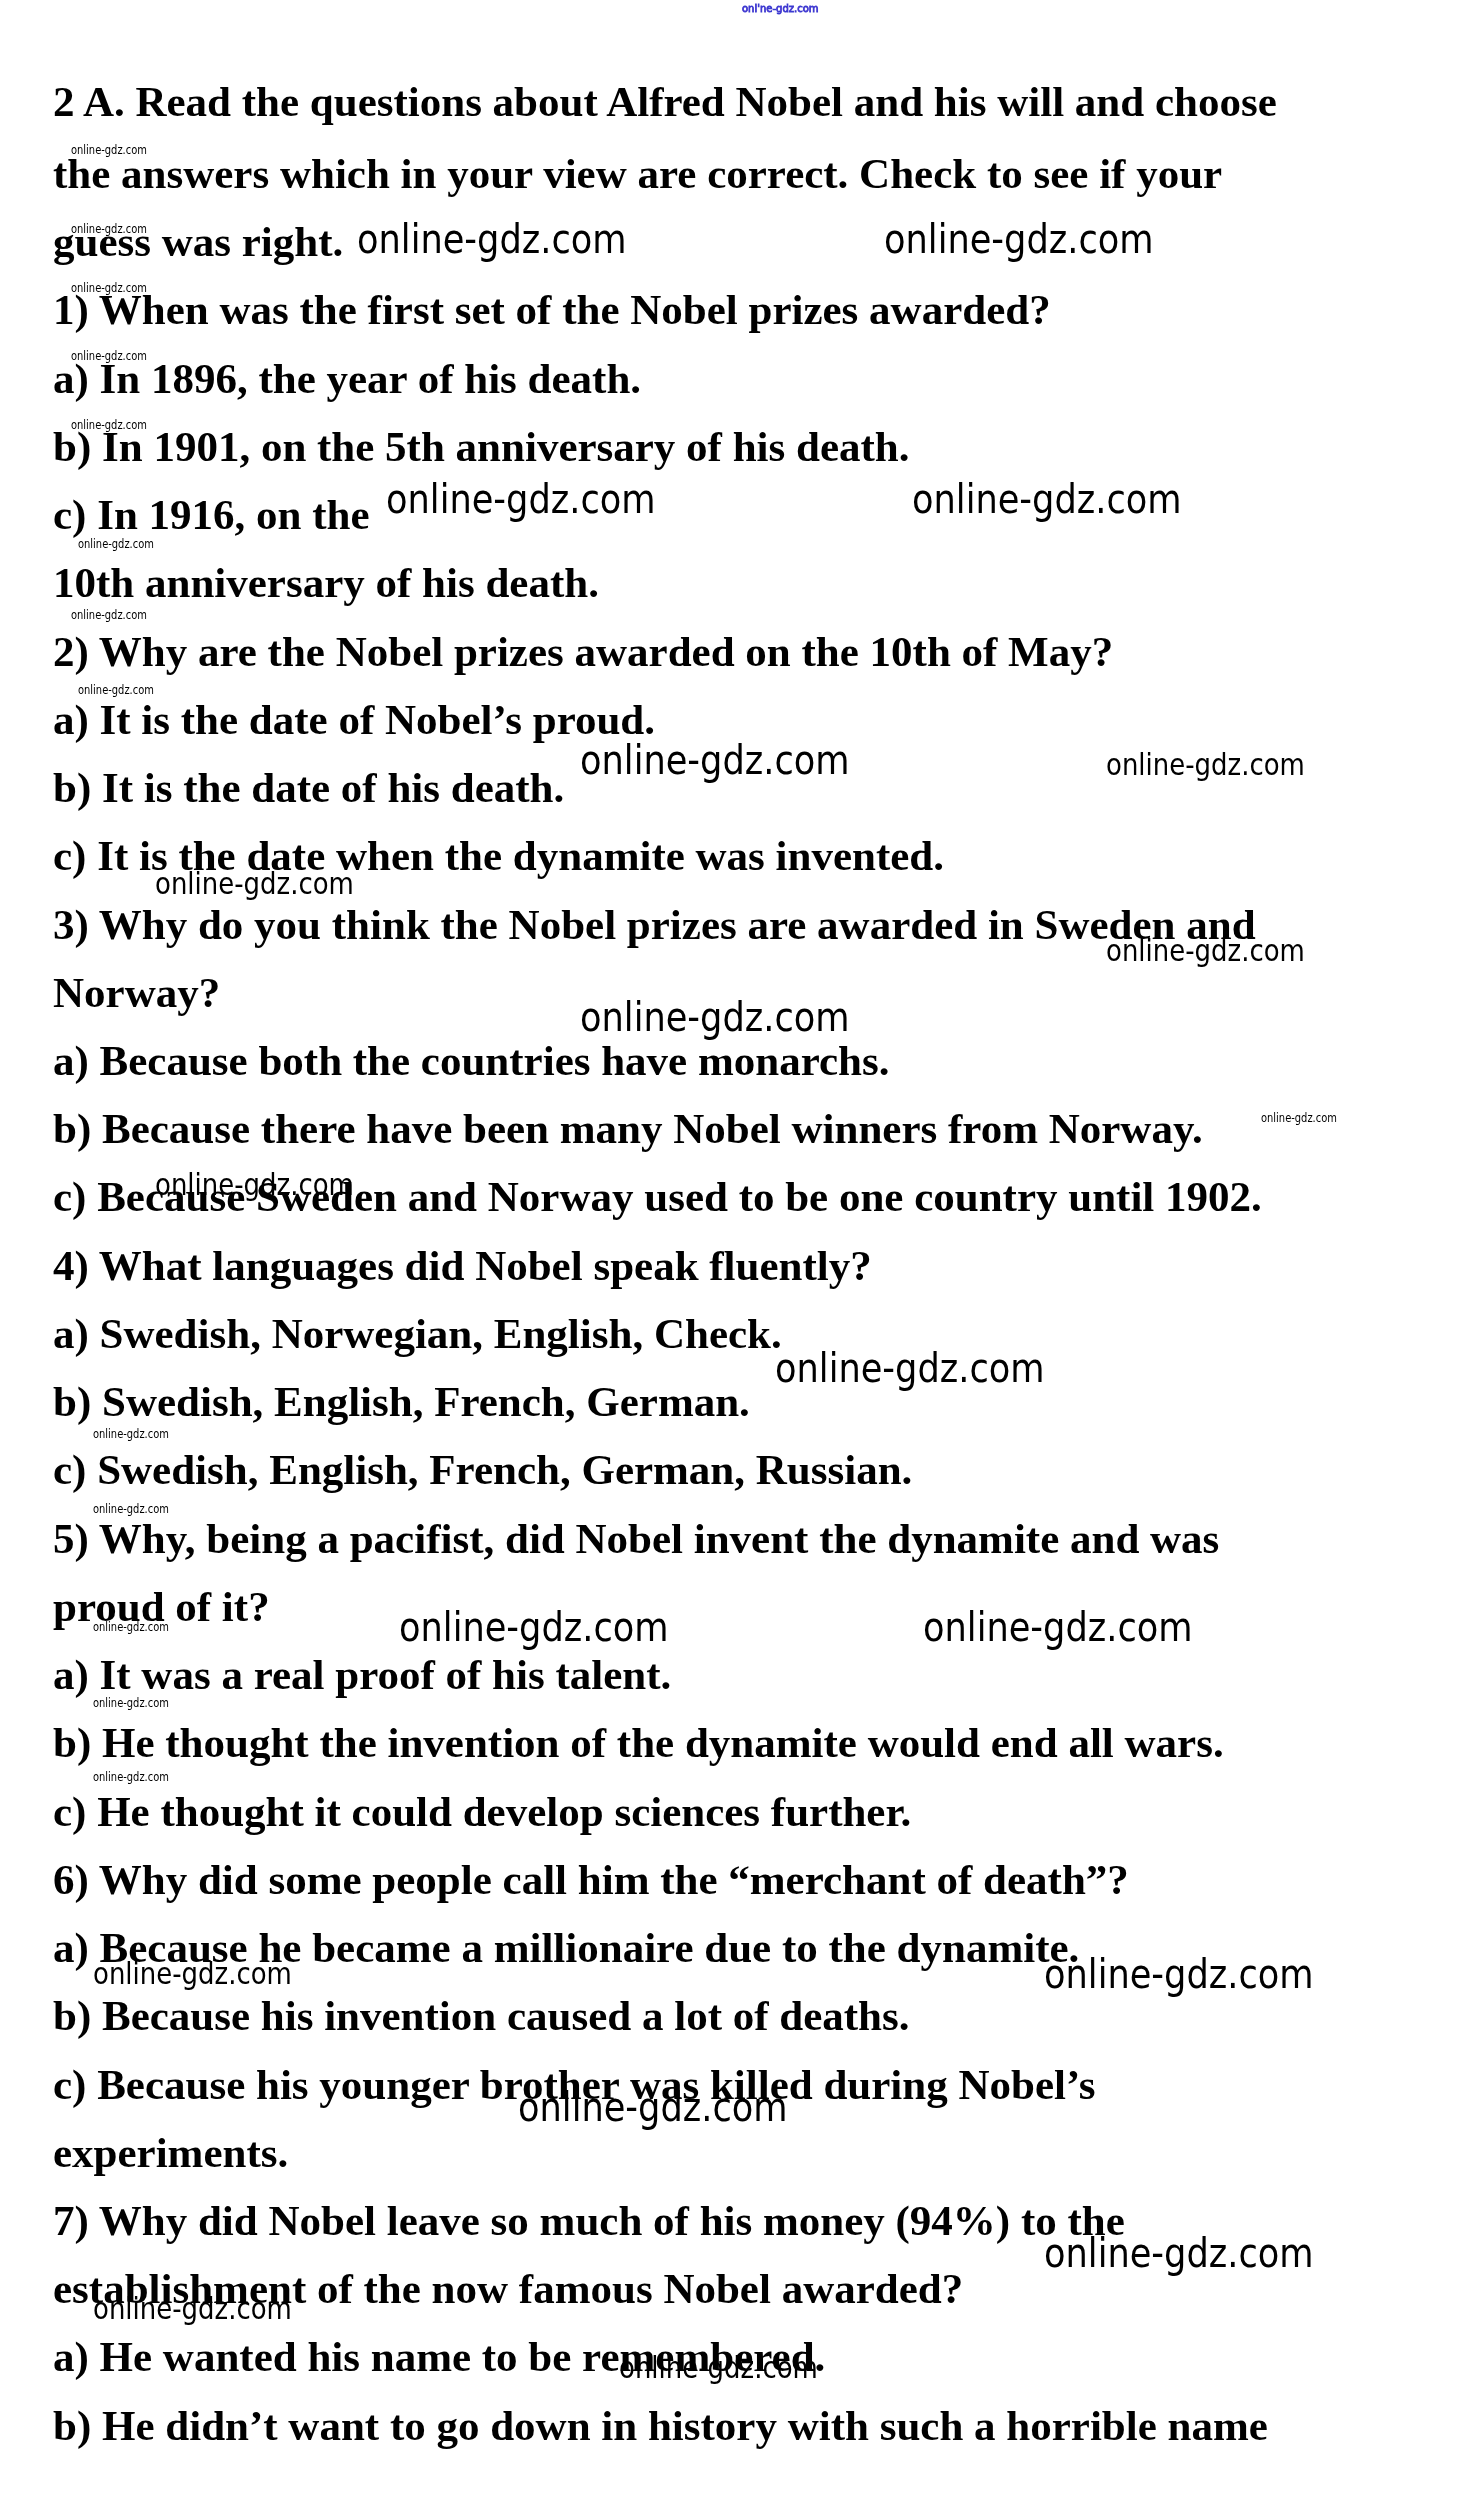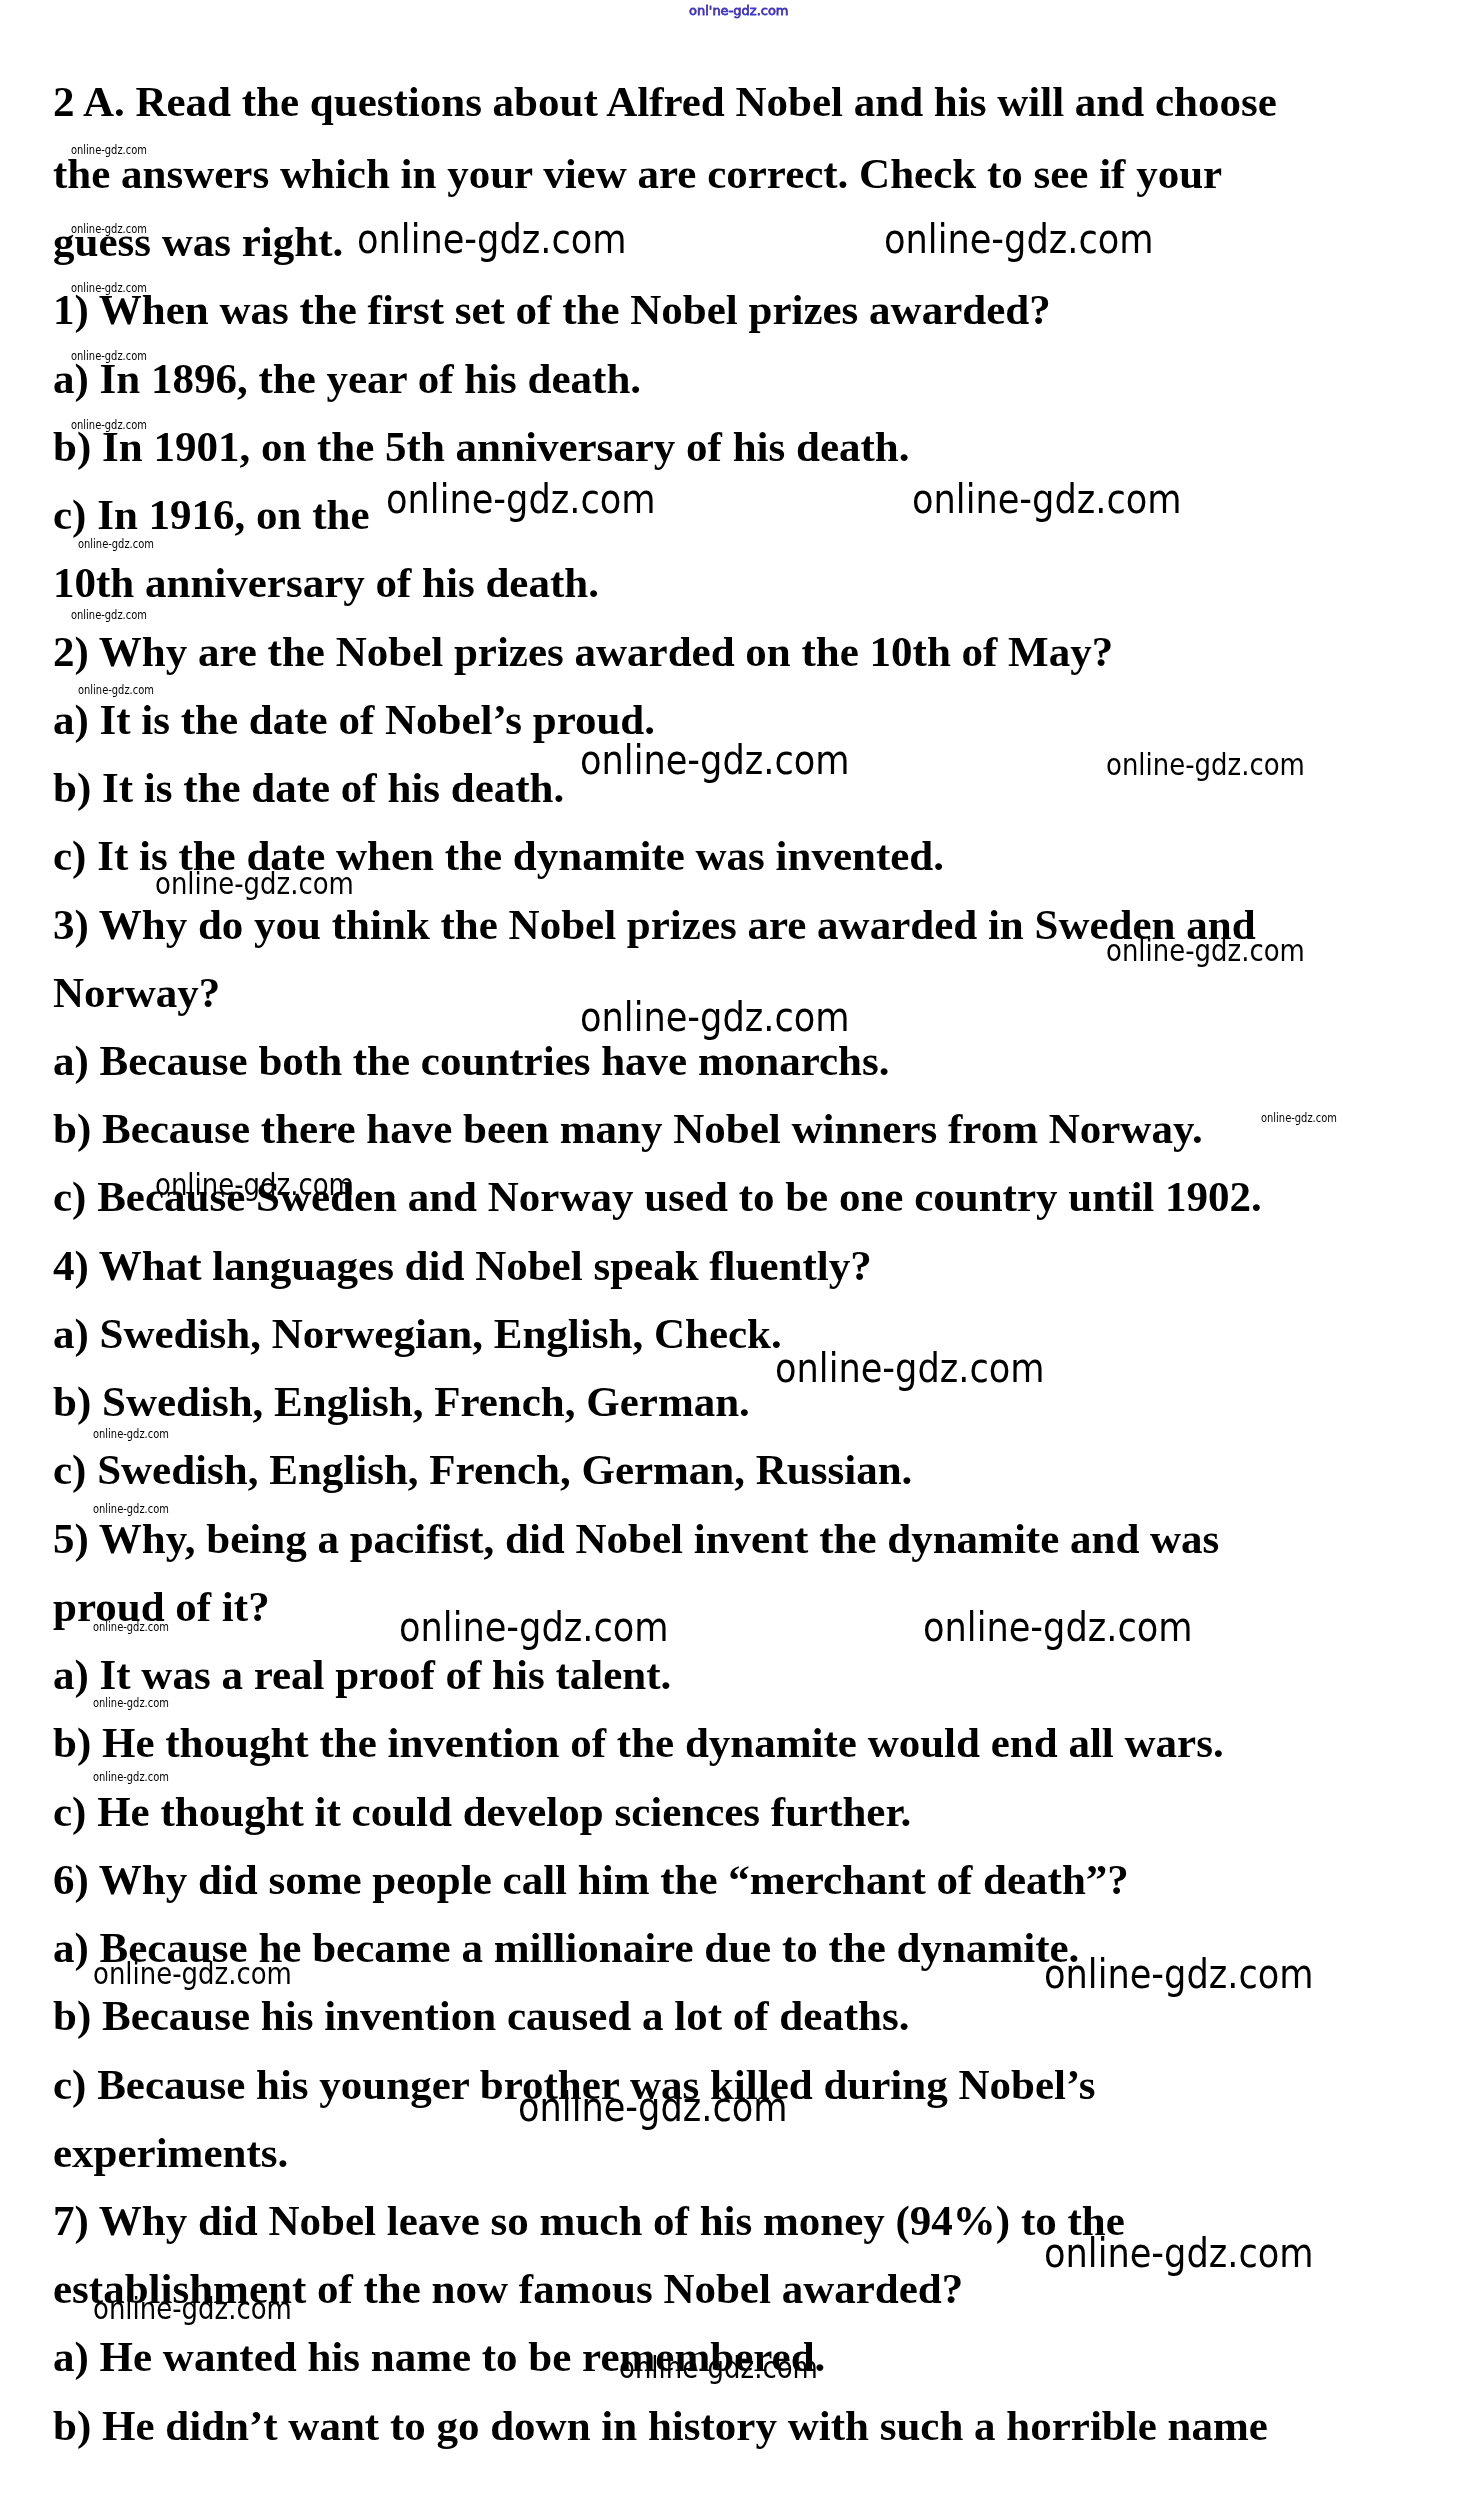--- a/index.html
+++ b/index.html
@@ -1,20 +1,20 @@
 <!DOCTYPE html>
 <html style="font-size:12.4px"><head>
   <meta charset="utf-8">
   <style>
     html, body { margin: 0; padding: 0; background: #ffffff; }
     body { width: 1475px; height: 2512px; position: relative; overflow: hidden; }
     .top-mark {
-      position: absolute; left: 689px; top: 3.1px;
-      font-family: "DejaVu Sans", sans-serif; font-size: 13px;
-      color: #7f1d1d; -webkit-text-stroke: 0.8px #3a3ad0; letter-spacing: 0px;
+      position: absolute; left: 742px; top: 3.1px;
+      font-family: "DejaVu Sans", sans-serif; font-size: 10px;
+      color: #6d28d9; -webkit-text-stroke: 0.8px #3a3ad0; letter-spacing: 0px;
     }
     .line {
       position: absolute; left: 53px; white-space: nowrap;
       font-family: "Liberation Serif", serif; font-weight: bold;
       font-size: 43px; color: #000; line-height: 1;
       transform-origin: left top; transform: scaleX(1.0);
     }
     .wm {
       position: absolute; white-space: nowrap;
       font-family: "DejaVu Sans", sans-serif; color: #000; line-height: 1;

